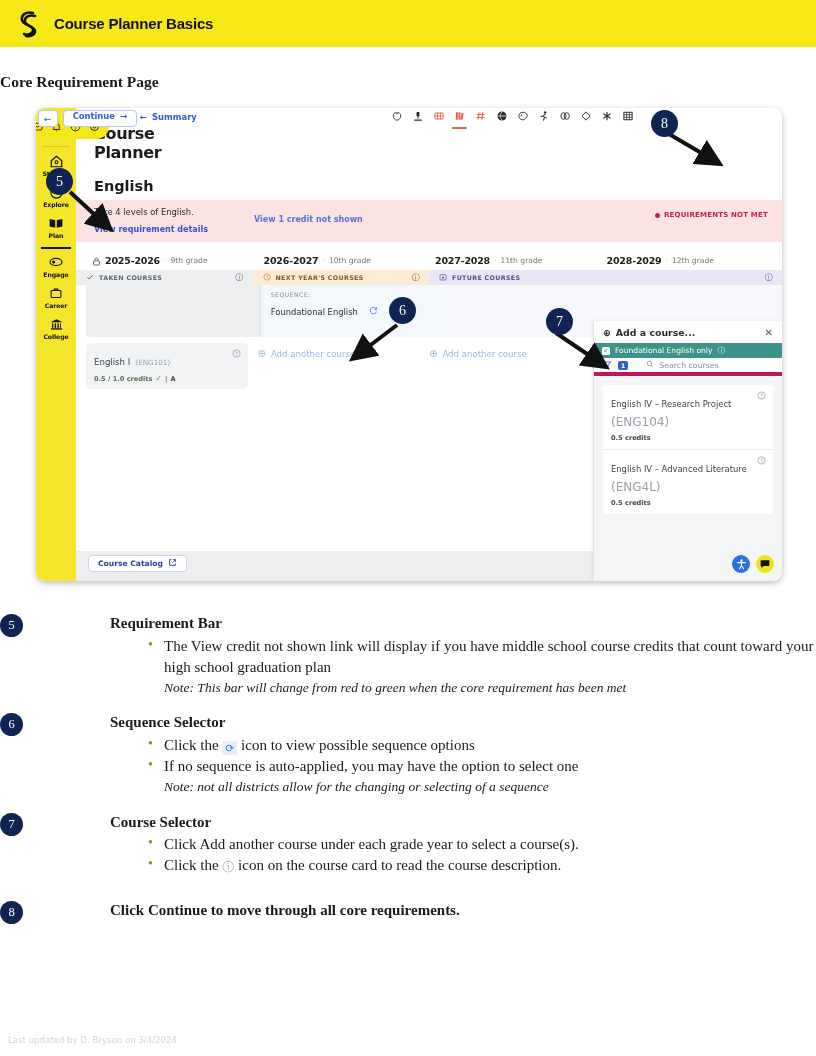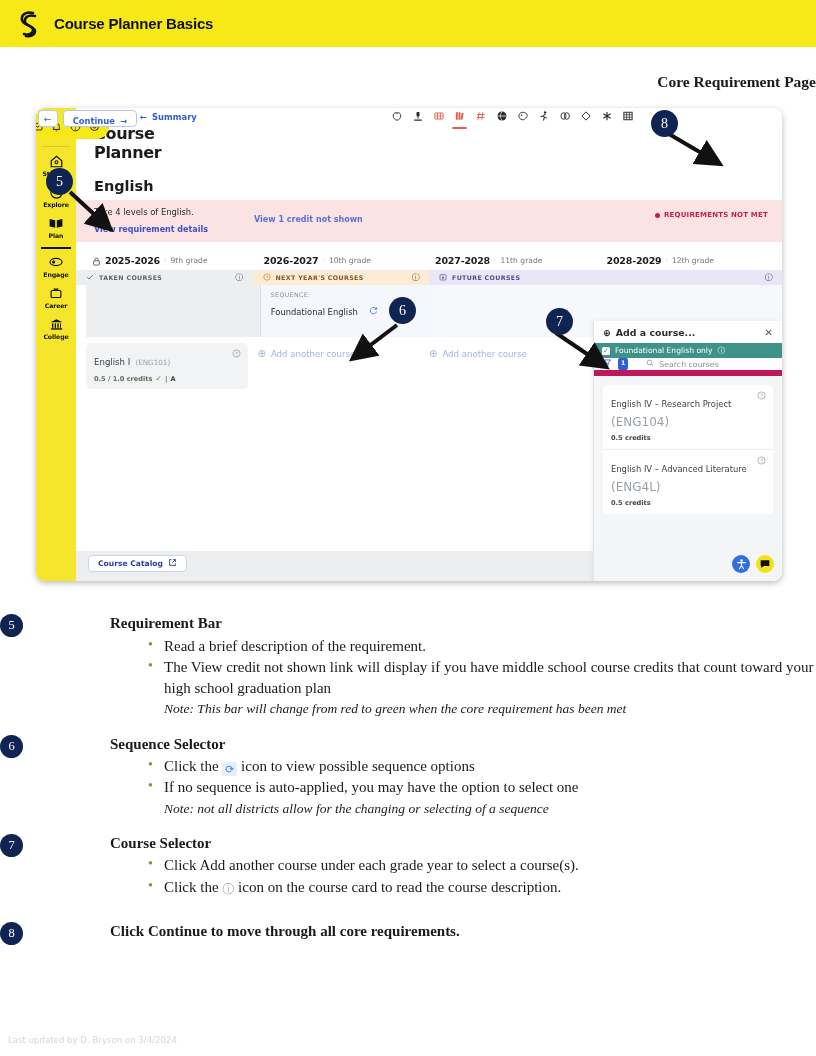--- a/index.html
+++ b/index.html
@@ -22,21 +22,21 @@
   .banner-title {
     font-family: Liberation Sans, sans-serif;
     font-weight: bold;
     font-size: 15px;
     color: #111111;
     letter-spacing: -0.2px;
   }
 
   
   .page-heading {
-    text-align: right;
+    text-align: left;
     font-family: "Liberation Serif", serif;
     font-weight: bold;
     font-size: 15.5px;
     color: #1a1a1a;
     margin-top: 26px;
   }
 
   
   .app-frame {
     position: absolute;
@@ -127,21 +127,21 @@
     width: 20px; height: 17px;
     border: 1px solid #b9c8ea; border-radius: 4px;
     color: #2f5fd0; font-size: 9px;
     display: flex; align-items: center; justify-content: center;
     background: #fff;
   }
   .continue-btn {
     height: 17px; padding: 0 9px;
     border: 1px solid #b9c8ea; border-radius: 4px;
     color: #2f5fd0; font-size: 8.4px; font-weight: bold;
-    display: flex; align-items: flex-end; gap: 5px;
+    display: flex; align-items: flex-start; gap: 5px;
     background: #fff;
   }
 
   
   .subject-title {
     position: absolute; left: 18px; top: 70px;
     font-size: 14.5px; font-weight: bold; color: #1b1b1b;
   }
 
   
@@ -250,22 +250,22 @@
     display: flex; align-items: center; gap: 5px;
     padding: 0 8px;
     font-size: 7.6px; color: #ffffff;
   }
   .ap-check {
     width: 8px; height: 8px; background: #fff; border-radius: 1.5px;
     color: #3e9289; font-size: 7px; display: flex; align-items: center; justify-content: center;
     font-weight: bold;
   }
   .ap-search-row {
-    height: 18px; display: flex; gap: 6px;
-    padding: 0 9px; border-bottom: 6px solid #be185d;
+    height: 18px; display: flex; align-items: center; gap: 6px;
+    padding: 0 9px; border-bottom: 4px solid #be185d;
   }
   .ap-filter-icon { color: #3a51c4; font-size: 9px; }
   .ap-badge {
     background: #2f5fd0; color: #fff; font-size: 6.2px; font-weight: bold;
     border-radius: 2px; padding: 0px 3px; line-height: 9px;
   }
   .ap-search-placeholder { font-size: 7.8px; color: #8a8f97; display: flex; align-items: center; gap: 5px; margin-left: 12px; }
   .ap-results { padding: 9px 9px 0 9px; background: #f4f5f7; height: 100%; }
   .ap-result-card { background: #fff; border-radius: 4px; }
   .ap-result {
@@ -804,21 +804,20 @@
 <div class="callout" style="left:389px; top:297px;">6</div>
 <div class="callout" style="left:546px; top:308px;">7</div>
 <div class="callout" style="left:651px; top:110px;">8</div>
 
 <div class="instructions">
 
   <div class="step">
     <div class="step-num">5</div>
     <div class="step-head">Requirement Bar</div>
     <ul class="bullets">
-      <li>Read a brief description of the requirement.</li>
       <li>
         <span>The View credit not shown link will display if you have middle school course credits that count toward your high school graduation plan</span>
         <span class="note">Note: This bar will change from red to green  when the core requirement has been met</span>
       </li>
     </ul>
   </div>
 
   <div class="step">
     <div class="step-num">6</div>
     <div class="step-head">Sequence Selector</div>

